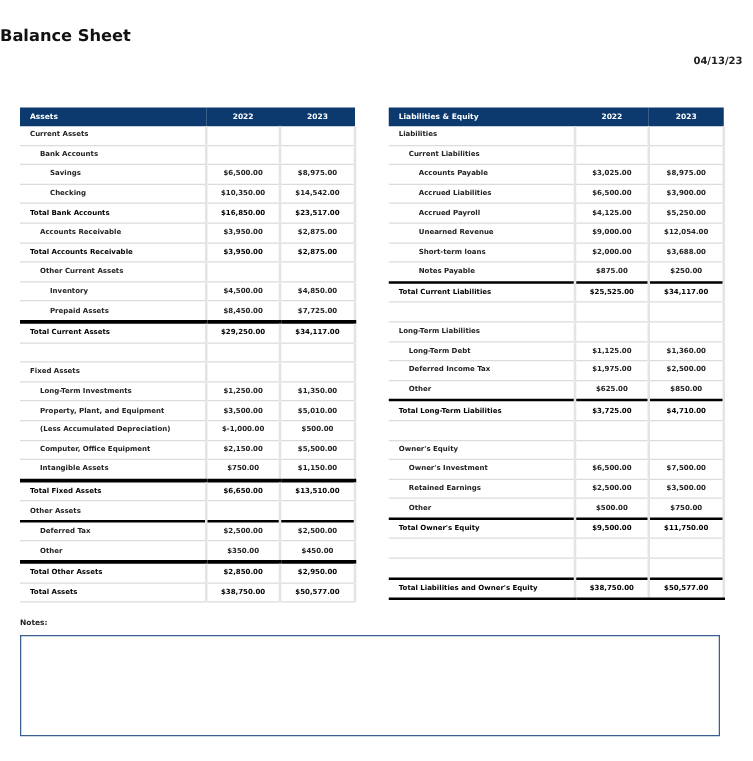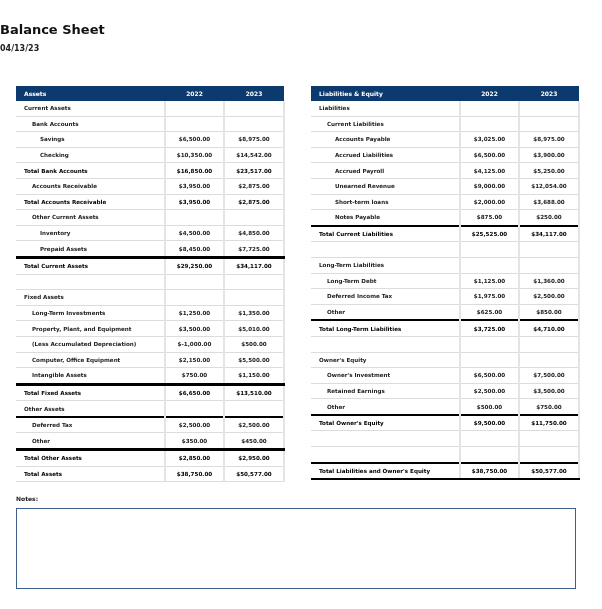--- a/index.html
+++ b/index.html
@@ -1,18 +1,18 @@
 <!DOCTYPE html>
 <html><head>
 <meta charset="utf-8">
 <style>
   html, body { margin: 0; padding: 0; background: #ffffff; }
   body { width: 602px; height: 609px; position: relative; font-family: "DejaVu Sans", sans-serif; color: #111; overflow: hidden; }
   .title { position: absolute; top: 22px; left: 0; width: 594px; text-align: left; font-size: 13px; font-weight: bold; color: #111; }
-  .date { position: absolute; top: 44px; left: 0; width: 594px; text-align: left; font-size: 8px; font-weight: bold; color: #222; }
+  .date { position: absolute; top: 44px; left: 0; width: 594px; text-align: right; font-size: 8px; font-weight: bold; color: #222; }
   table.sheet { position: absolute; top: 86px; width: 268px; border-collapse: collapse; table-layout: fixed; }
   table.sheet.left { left: 16px; }
   table.sheet.right { left: 311px; }
   table.sheet col.c1 { width: 149px; }
   table.sheet col.c2 { width: 59px; }
   table.sheet col.c3 { width: 60px; }
   table.sheet th { background: #0d3a6e; color: #fff; font-size: 6px; font-weight: bold; height: 15px; padding: 0; border: none; }
   table.sheet th.lbl { text-align: left; padding-left: 8px; }
   table.sheet th.yr { text-align: center; }
   table.sheet td { height: 14.6px; padding: 0; font-size: 5.6px; font-weight: bold; color: #222; border-bottom: 1px solid #dcdcdc; white-space: nowrap; overflow: hidden; }

